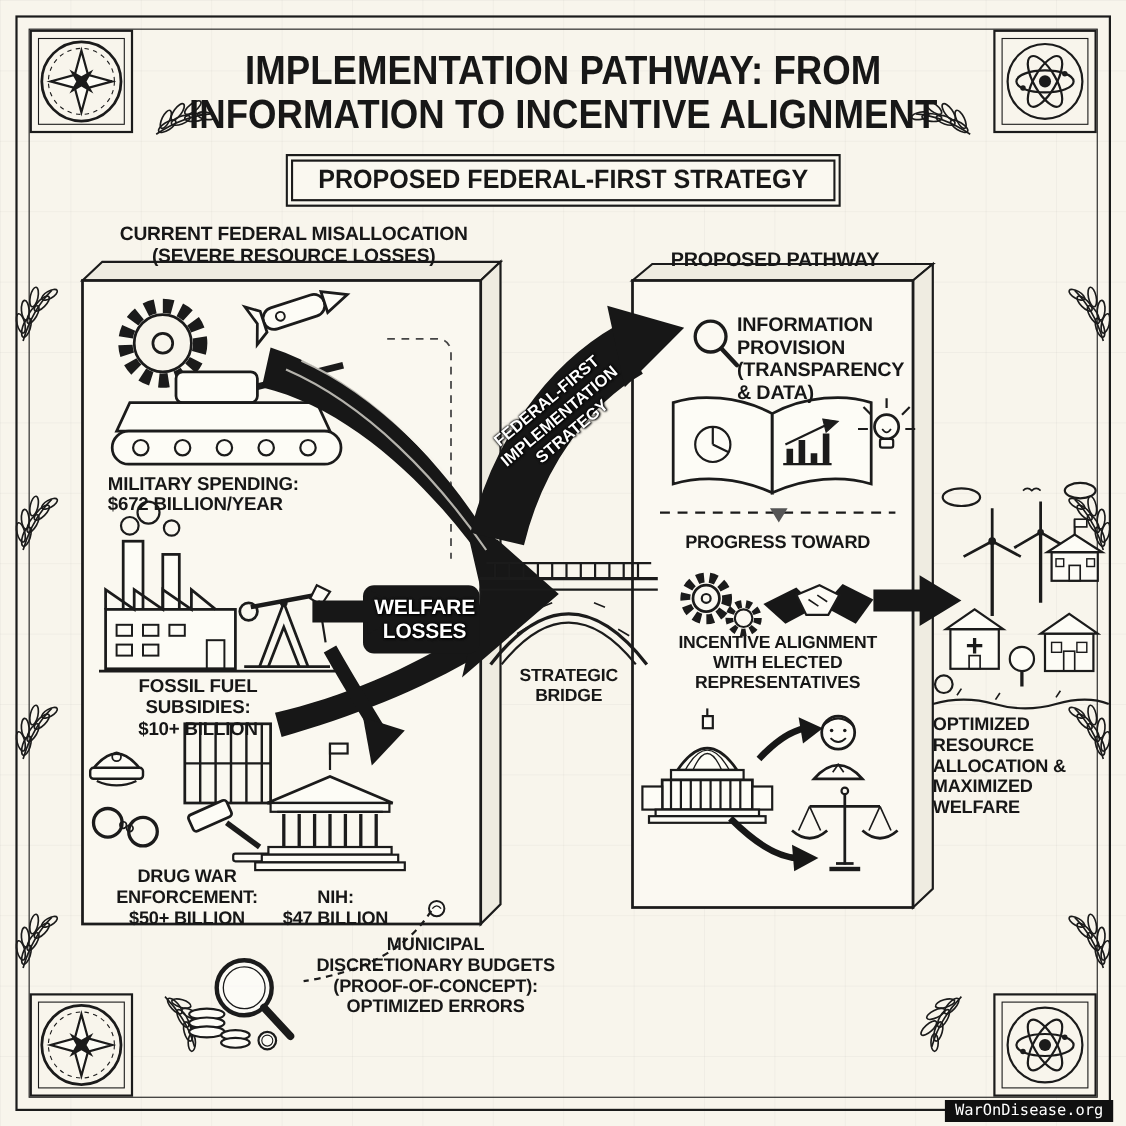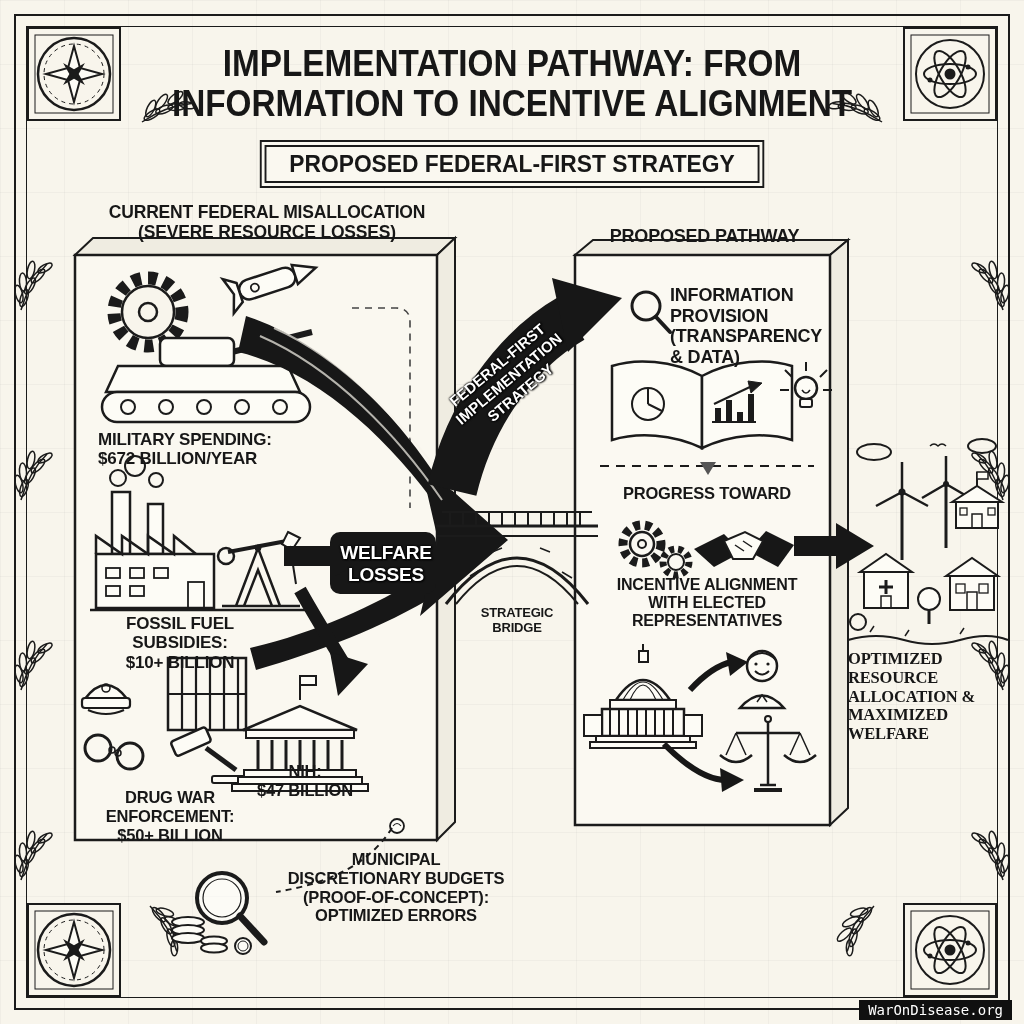--- a/index.html
+++ b/index.html
@@ -373,48 +373,48 @@
   <div class="lbl" style="left:98px; top:430px; width:240px; font-size:17px;">MILITARY SPENDING:
 $672 BILLION/YEAR</div>
 
   <div class="lbl ctr" style="left:80px; top:614px; width:200px; font-size:17px;">FOSSIL FUEL SUBSIDIES:
 $10+ BILLION</div>
 
   <div class="lbl ctr" style="left:95px; top:788px; width:150px; font-size:16.5px;">DRUG WAR
 ENFORCEMENT:
 $50+ BILLION</div>
 
-  <div class="lbl ctr" style="left:240px; top:762px; width:130px; font-size:16.5px;">NIH:
+  <div class="lbl ctr" style="left:240px; top:807px; width:130px; font-size:16.5px;">NIH:
 $47 BILLION</div>
 
   <div class="lbl ctr white" style="left:334px; top:542px; width:104px; font-size:19px;">WELFARE
 LOSSES</div>
 
   <div class="rotwrap">
     <span class="white" style="font-weight:bold; font-size:15px; line-height:1.18; white-space:pre-line;">FEDERAL-FIRST
 IMPLEMENTATION
 STRATEGY</span>
   </div>
 
-  <div class="lbl ctr" style="left:452px; top:606px; width:130px; font-size:13px;">STRATEGIC
+  <div class="lbl ctr" style="left:452px; top:606px; width:130px; font-size:16px;">STRATEGIC
 BRIDGE</div>
 
   <div class="lbl ctr" style="left:592px; top:226px; width:225px; font-size:18px;">PROPOSED PATHWAY</div>
 
   <div class="lbl" style="left:670px; top:285px; width:160px; font-size:18px;">INFORMATION
 PROVISION
 (TRANSPARENCY &amp; DATA)</div>
 
   <div class="lbl ctr" style="left:596px; top:484px; width:222px; font-size:16.5px;text-align:center;">PROGRESS TOWARD</div>
 
   <div class="lbl ctr" style="left:592px; top:576px; width:230px; font-size:16px;">INCENTIVE ALIGNMENT
 WITH ELECTED
 REPRESENTATIVES</div>
 
-  <div class="lbl" style="left:848px; top:650px; width:160px; font-size:16.5px;font-family:Liberation Serif, serif;">OPTIMIZED
+  <div class="lbl" style="left:848px; top:650px; width:160px; font-size:16.5px;">OPTIMIZED
 RESOURCE
 ALLOCATION &amp;
 MAXIMIZED
 WELFARE</div>
 
   <div class="lbl ctr" style="left:270px; top:850px; width:252px; font-size:16.5px;">MUNICIPAL
 DISCRETIONARY BUDGETS
 (PROOF-OF-CONCEPT):
 OPTIMIZED ERRORS</div>
 

